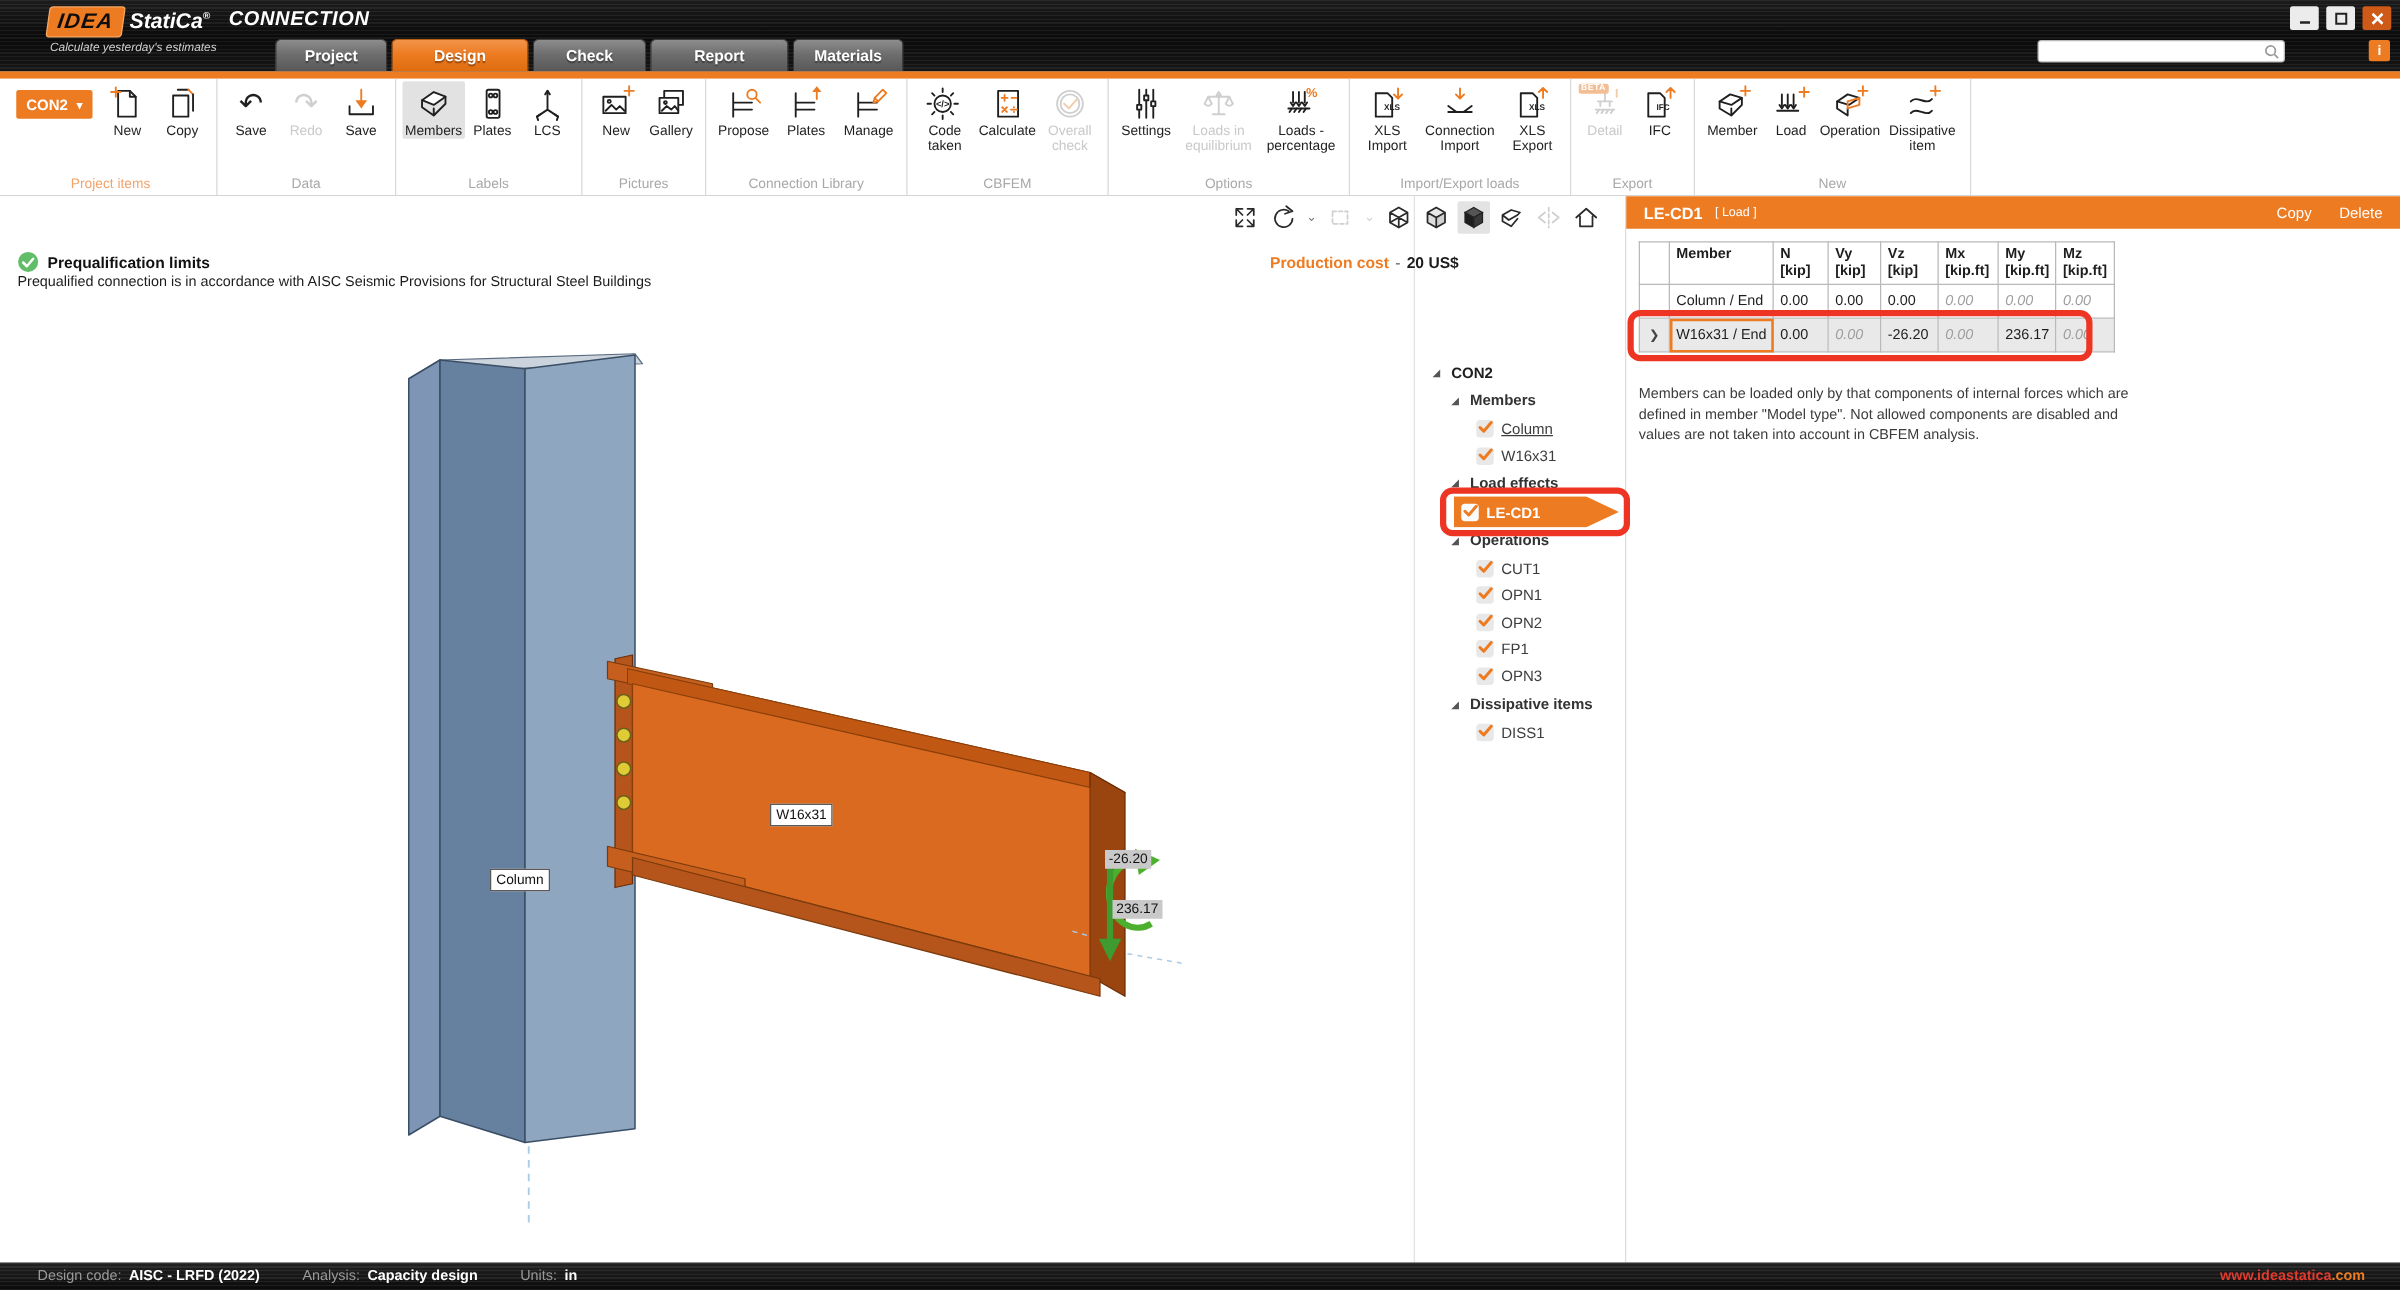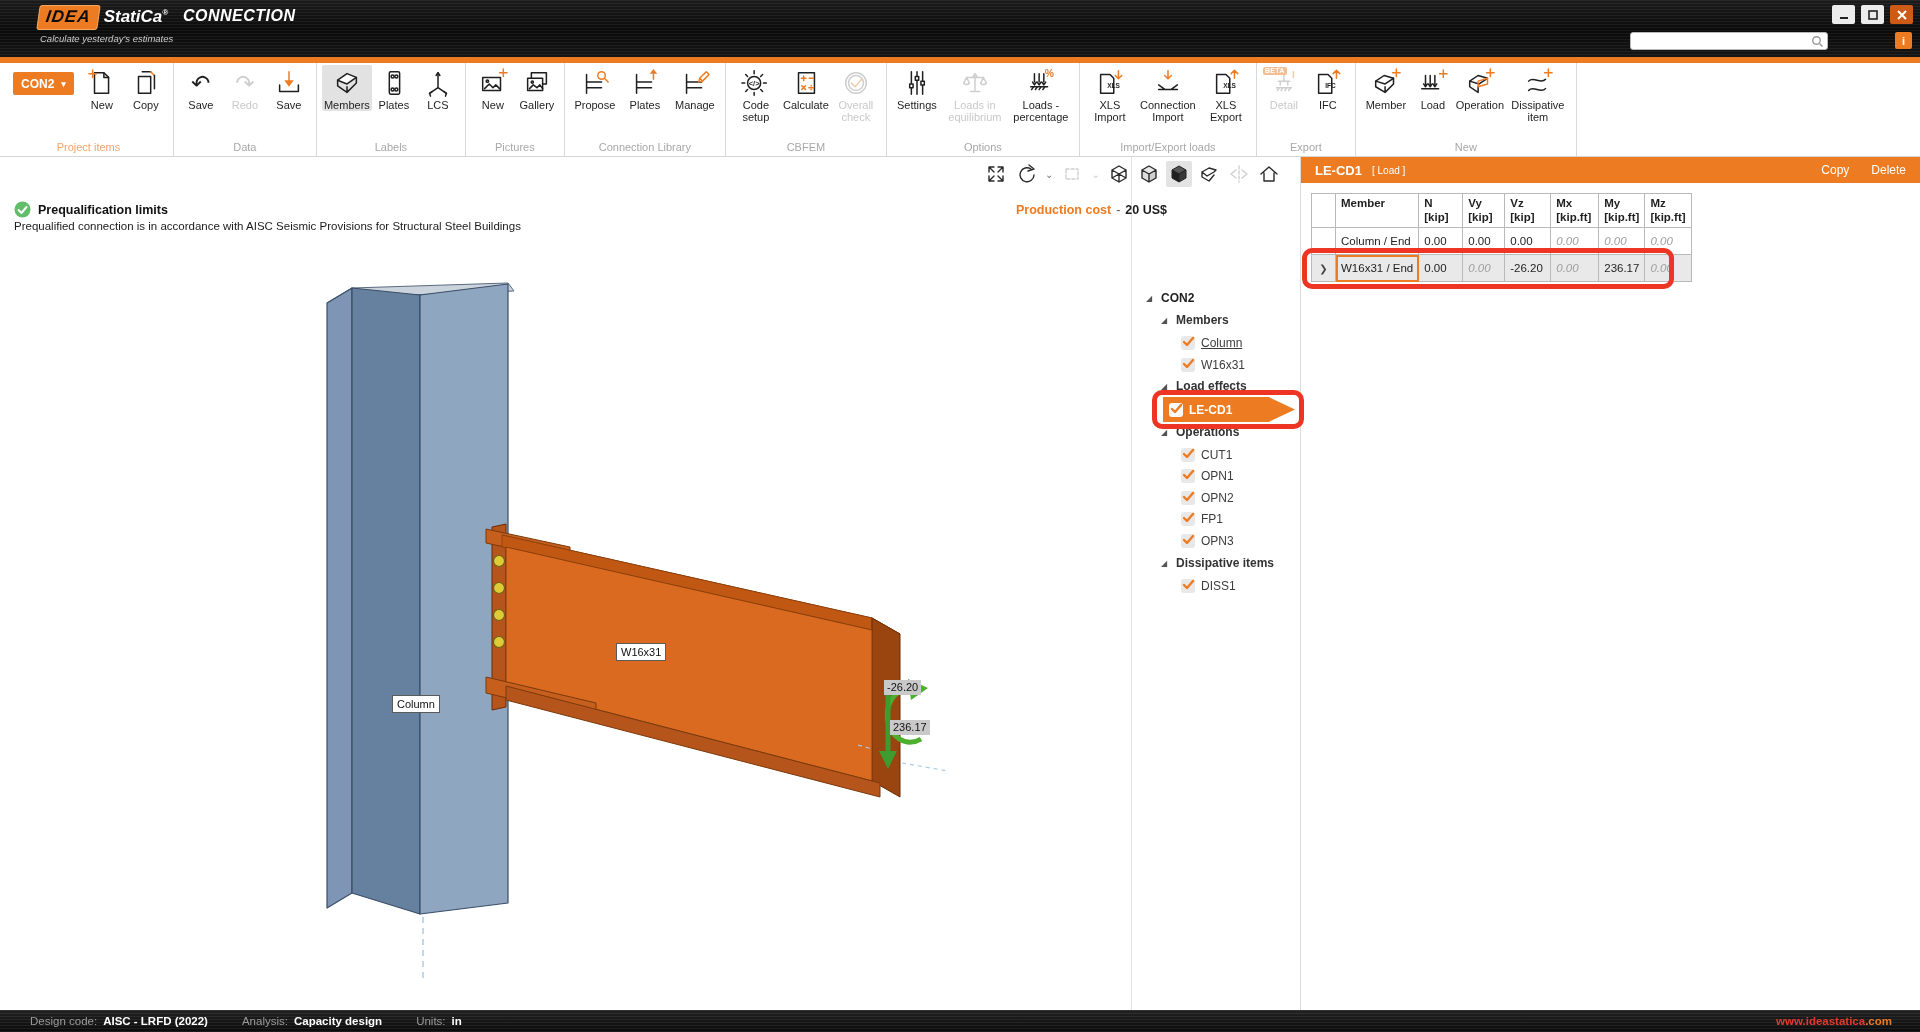--- a/index.html
+++ b/index.html
@@ -183,20 +183,27 @@
           <rect x="2" y="2" width="8" height="8" stroke="#222" stroke-width="1.6" fill="none"></rect>
         </svg>
     </div>
     <div class="wbtn close">
       <svg width="12" height="12">
           <path d="M2 2l8 8M10 2l-8 8" stroke="#fff" stroke-width="2" fill="none"></path>
         </svg>
     </div>
   </div>
 
+  <div class="tabs">
+    <div class="tab" style="width:90px">Project</div>
+    <div class="tab active" style="width:110px">Design</div>
+    <div class="tab" style="width:91px">Check</div>
+    <div class="tab" style="width:111px">Report</div>
+    <div class="tab" style="width:89px">Materials</div>
+  </div>
 
   <div class="search-wrap">
     <input type="text" value="" style="">
     <svg width="13" height="13">
         <circle cx="5.5" cy="5.5" r="3.8" stroke="#9a9a9a" stroke-width="1.4" fill="none"></circle>
         <path d="M8.5 8.5l3 3" stroke="#9a9a9a" stroke-width="1.4" fill="none"></path>
       </svg>
   </div>
   <div class="info-btn">i</div>
 </div>
@@ -338,21 +345,21 @@
   </div>
 
   <div class="rgroup">
     <div class="rgroup-buttons">
       <div class="rbtn">
         <svg class="ico" viewBox="0 0 32 32">
           <circle cx="14" cy="16" r="7"></circle>
           <path d="M14 6V3M14 26v3M4 16H1M24 16h3M7 9L5 7M21 9l2-2M7 23l-2 2M21 23l2 2"></path>
           <text x="14" y="19" font-size="8" text-anchor="middle">&lt;/&gt;</text>
         </svg>
-        <span>Code setup</span>
+        <span>Code taken</span>
       </div>
       <div class="rbtn">
         <svg class="ico" viewBox="0 0 32 32">
           <rect class="w" x="8" y="5" width="17" height="22"></rect>
           <path class="o" d="M11 11h5M13.5 8.5v5M19.5 11h4"></path>
           <path class="o" d="M11.5 19l4 4M15.5 19l-4 4M19 21h5"></path>
           <circle class="fo" cx="21.5" cy="19" r="0.9"></circle>
             <circle class="fo" cx="21.5" cy="23" r="0.9"></circle>
         </svg>
         <span>Calculate</span>
@@ -759,20 +766,21 @@
         <td>0.00</td>
         <td class="mut">0.00</td>
         <td>-26.20</td>
         <td class="mut">0.00</td>
         <td>236.17</td>
         <td class="mut">0.00</td>
       </tr>
     </tbody>
       </table>
 
+    <div class="panel-note">Members can be loaded only by that components of internal forces which are defined in member "Model type". Not allowed components are disabled and values are not taken into account in CBFEM analysis.</div>
   </div>
 </div>
 
 <div class="statusbar">
   <span class="sl">Design code:</span>
   <span class="sv">AISC - LRFD (2022)</span>
   <span class="sl">Analysis:</span>
   <span class="sv">Capacity design</span>
   <span class="sl">Units:</span>
   <span class="sv">in</span>

